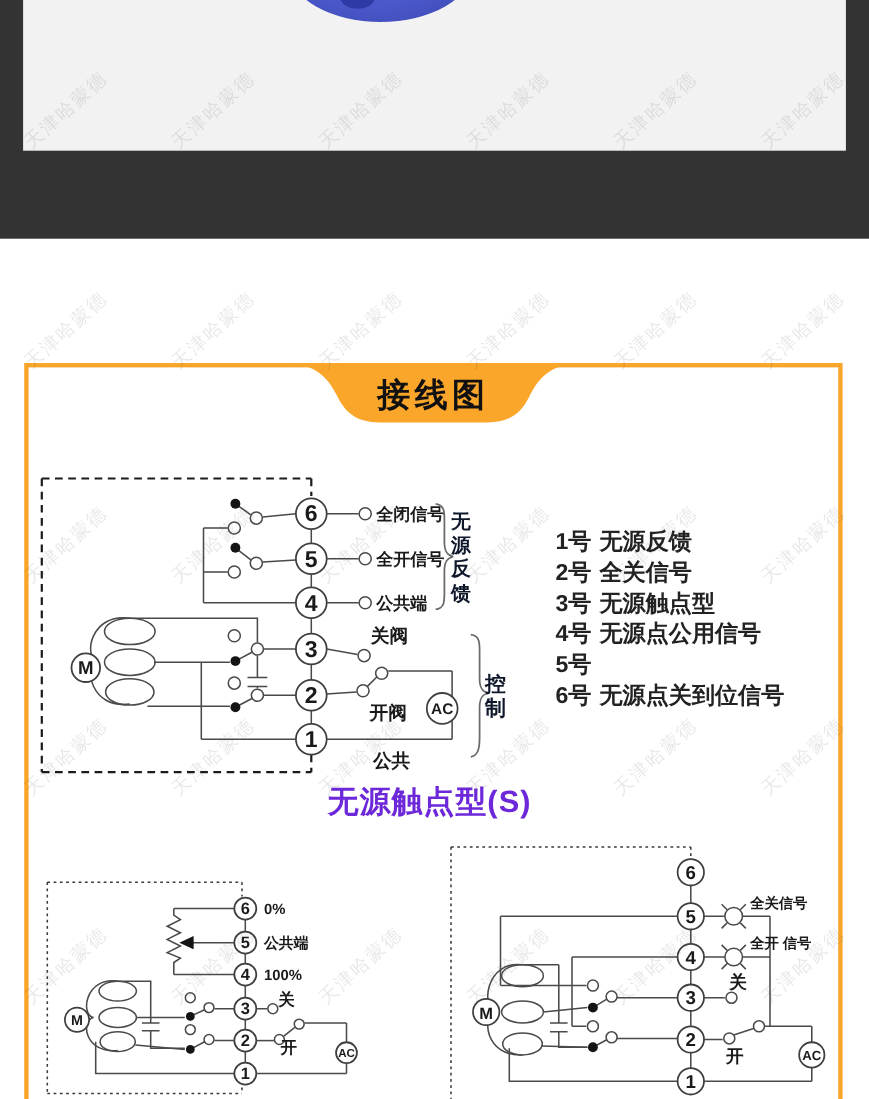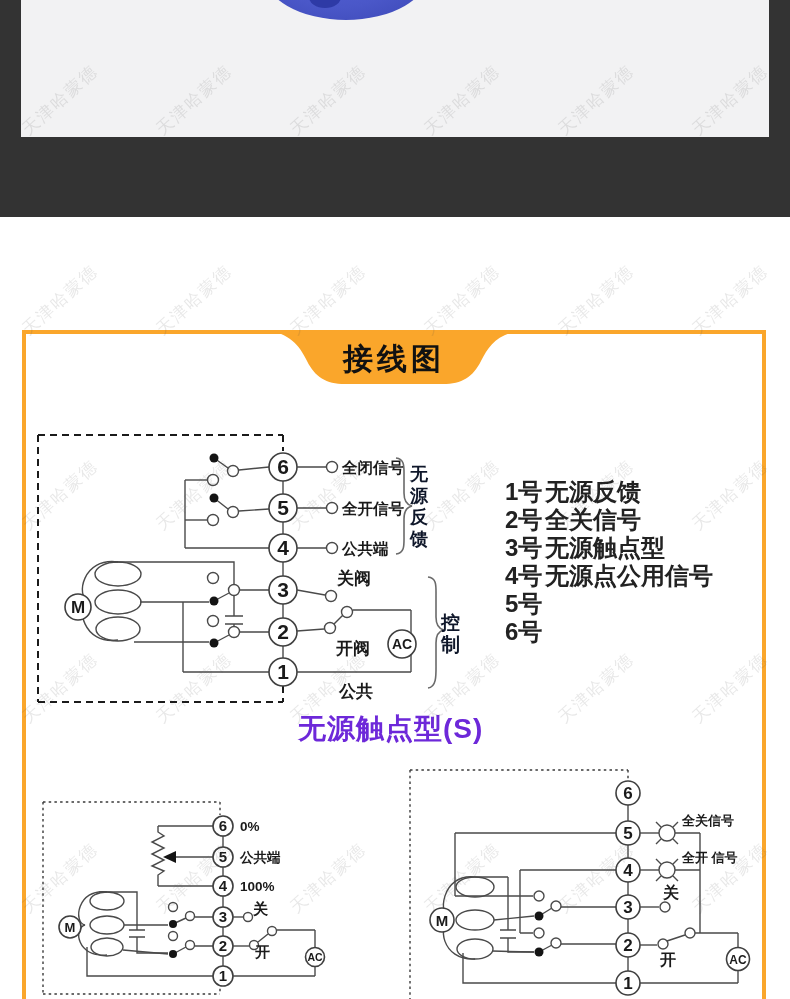--- a/index.html
+++ b/index.html
@@ -18,21 +18,21 @@
   .dsvg{position:absolute;}
   .dsvg text{font-family:"Liberation Sans",sans-serif;font-weight:bold;fill:#1a1a1a;}
   .w{stroke:#4a4a4a;stroke-width:1.4;fill:none;}
   .term{fill:#fff;stroke:#3f3f3f;stroke-width:1.6;}
   .oc{fill:#fff;stroke:#4a4a4a;stroke-width:1.4;}
   .dot{fill:#141414;stroke:none;}
   .dash{stroke:#1b1b1b;stroke-width:2;fill:none;stroke-dasharray:7 5;}
   .dots{stroke:#3a3a3a;stroke-width:1.4;fill:none;stroke-dasharray:2.5 3.2;}
   .brace{stroke:#6a6a6a;stroke-width:1.6;fill:none;}
   .legend{position:absolute;left:505px;top:478px;}
-  .legend-row{display:flex;height:28px;align-items:center;font-size:24px;font-weight:700;color:#222;}
+  .legend-row{display:flex;height:28px;align-items:center;font-size:21px;font-weight:700;color:#222;}
   .legend-row .no{width:40px;}
   .caption{position:absolute;left:298px;top:710px;font-size:28px;font-weight:bold;color:#6d28d9;letter-spacing:1px;}
   .vtext{position:absolute;word-break:break-all;font-weight:bold;color:#0f172a;}
   .vt-feedback{left:410px;top:464px;width:22px;font-size:18px;line-height:21.5px;}
   .vt-control{left:440px;top:612px;width:21px;font-size:19px;line-height:22px;text-align:center;}
   .watermarks{position:absolute;left:0;top:0;width:790px;height:999px;pointer-events:none;z-index:6;}
   .watermarks span{position:absolute;font-size:17px;letter-spacing:2px;white-space:nowrap;
         color:rgba(80,80,80,0.13);transform:translate(-50%,-50%) rotate(-42deg);}
 </style>
 </head>
@@ -174,20 +174,21 @@
     </div>
     <div class="legend-row">
       <span class="no">4号</span>
       <span>无源点公用信号</span>
     </div>
     <div class="legend-row">
       <span class="no">5号</span>
     </div>
     <div class="legend-row">
       <span class="no">6号</span>
+      <span>无源点关到位信号</span>
     </div>
   </div>
 
   <div class="caption">无源触点型(S)</div>
 
   <svg class="dsvg" style="left:35px;top:795px;" width="365" height="204" viewBox="0 0 365 204">
     <path class="dots" d="M8,7 H185 M185,7 V20 M8,7 V199 M8,199 H185 M185,188 V199"></path>
     <g>
       <path class="w" d="M72,97 C42,93 38,128 50,130 C38,133 42,163 72,160"></path>
       <ellipse class="w" cx="72" cy="106" rx="17" ry="9"></ellipse>

